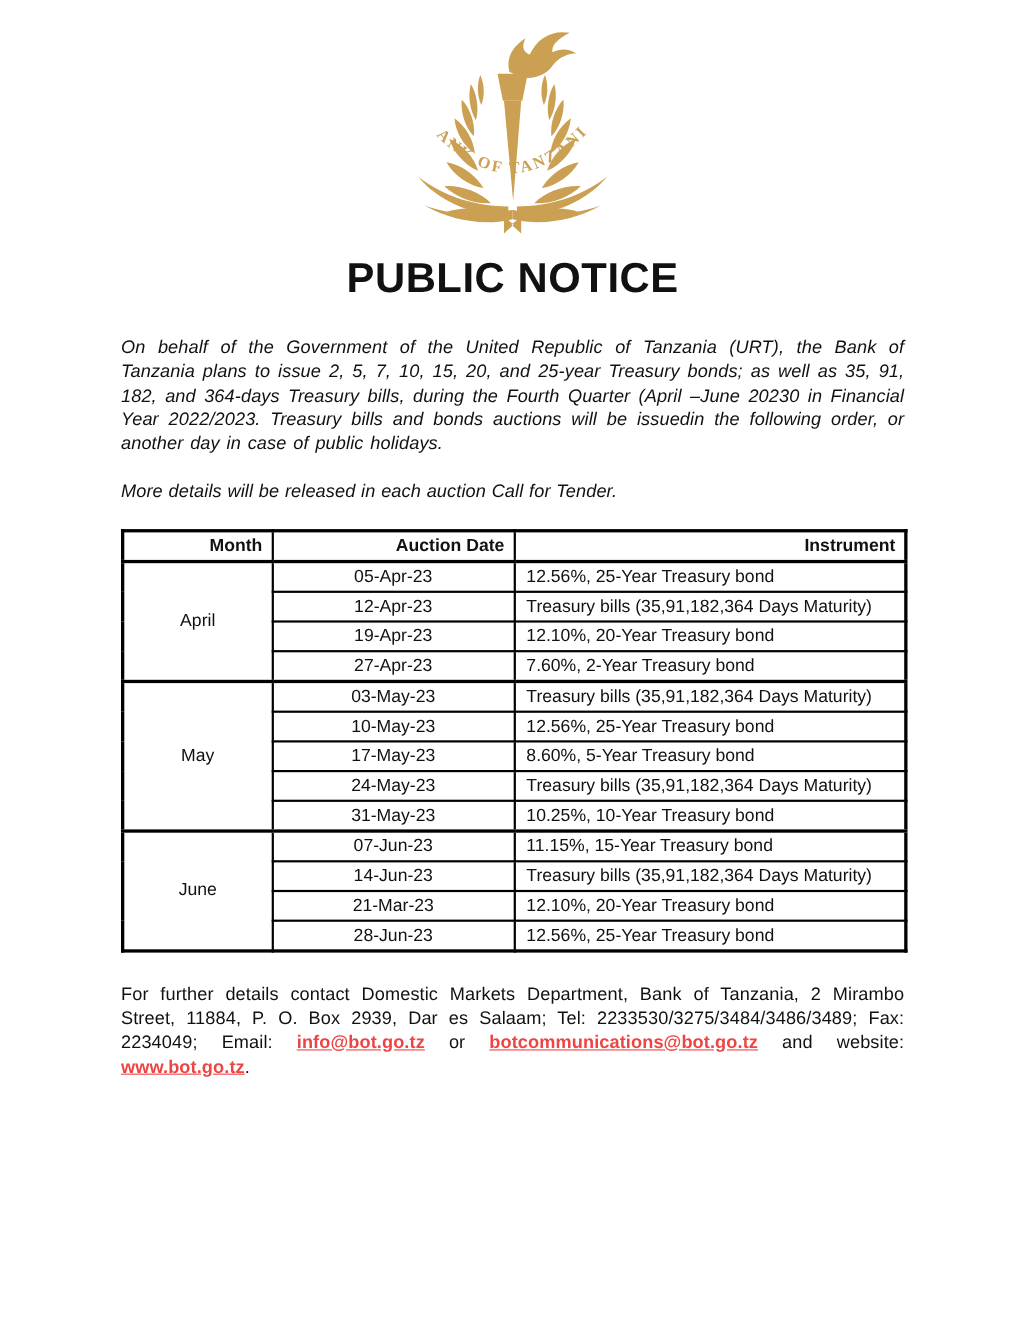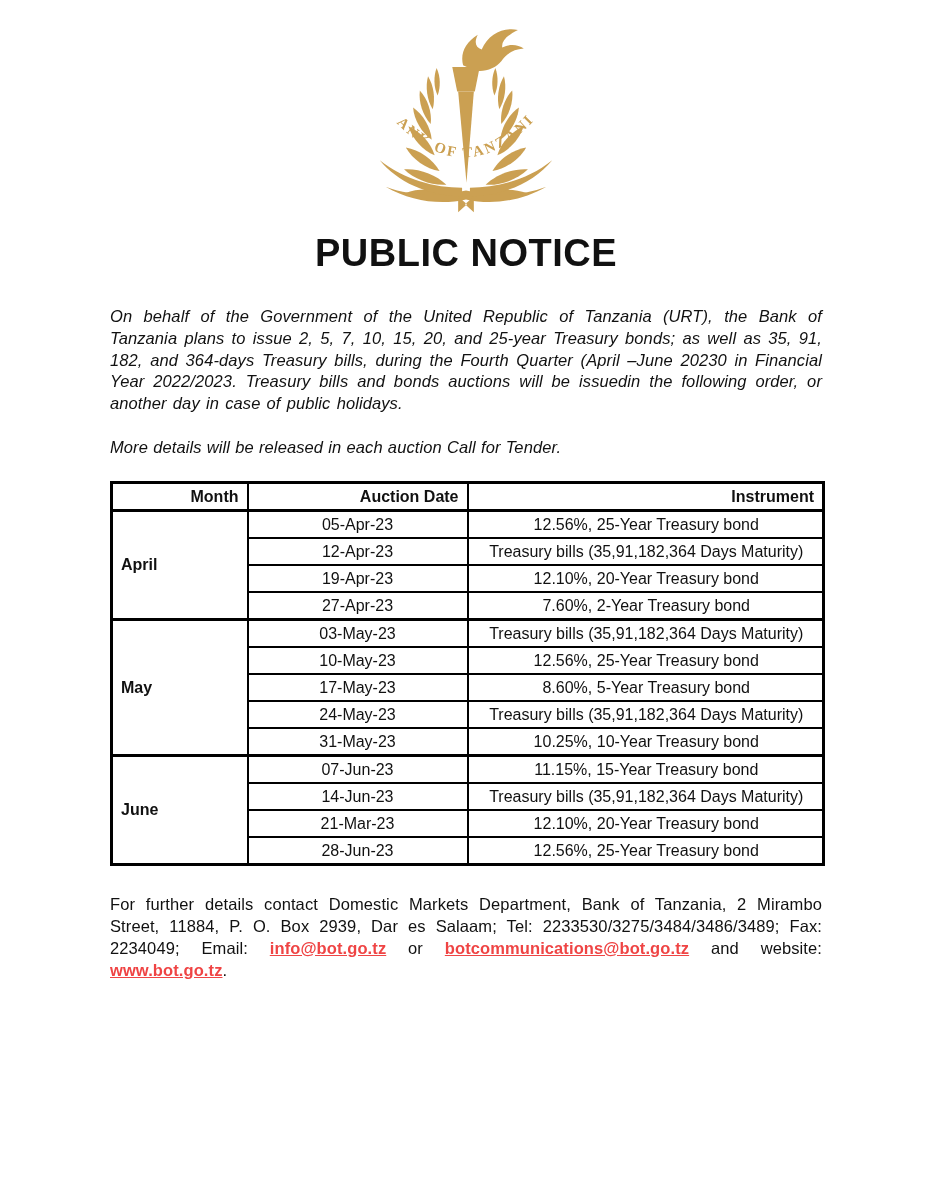--- a/index.html
+++ b/index.html
@@ -39,23 +39,23 @@
   }
   th, td {
     border: 2px solid #000; font-size: 16px;
     height: 25px; line-height: 25px; padding: 0 8px;
     overflow: hidden; white-space: nowrap;
   }
   th { font-weight: bold; text-align: right; border-bottom: 3px solid #000; }
   col.c-month { width: 136px; }
   col.c-date  { width: 220px; }
   col.c-instr { width: 356px; }
-  td.month { font-weight: bold; vertical-align: middle; }
+  td.month { text-align: center; font-weight: normal; vertical-align: middle; }
   td.date  { text-align: center; }
-  td.instr { text-align: center; padding-left: 10px; }
+  td.instr { text-align: left; padding-left: 10px; }
   tr.group-start td { border-top: 3px solid #000; }
 
   p.footer {
     margin: 27px 0 0 0; font-size: 16.5px; line-height: 22px;
     text-align: justify; letter-spacing: 0.1px; word-spacing: 1.5px;
   }
   p.footer a { color: #ef4444; font-weight: bold; text-decoration: underline; }
 </style>
 </head>
 <body>

